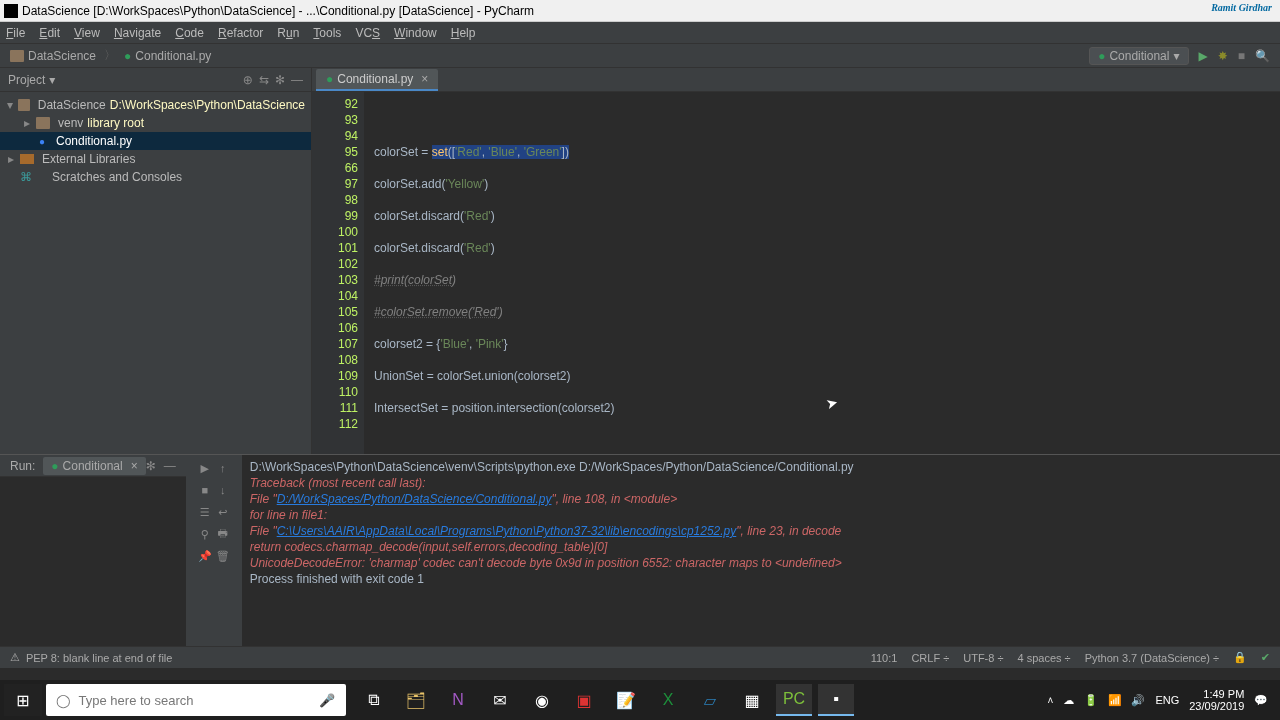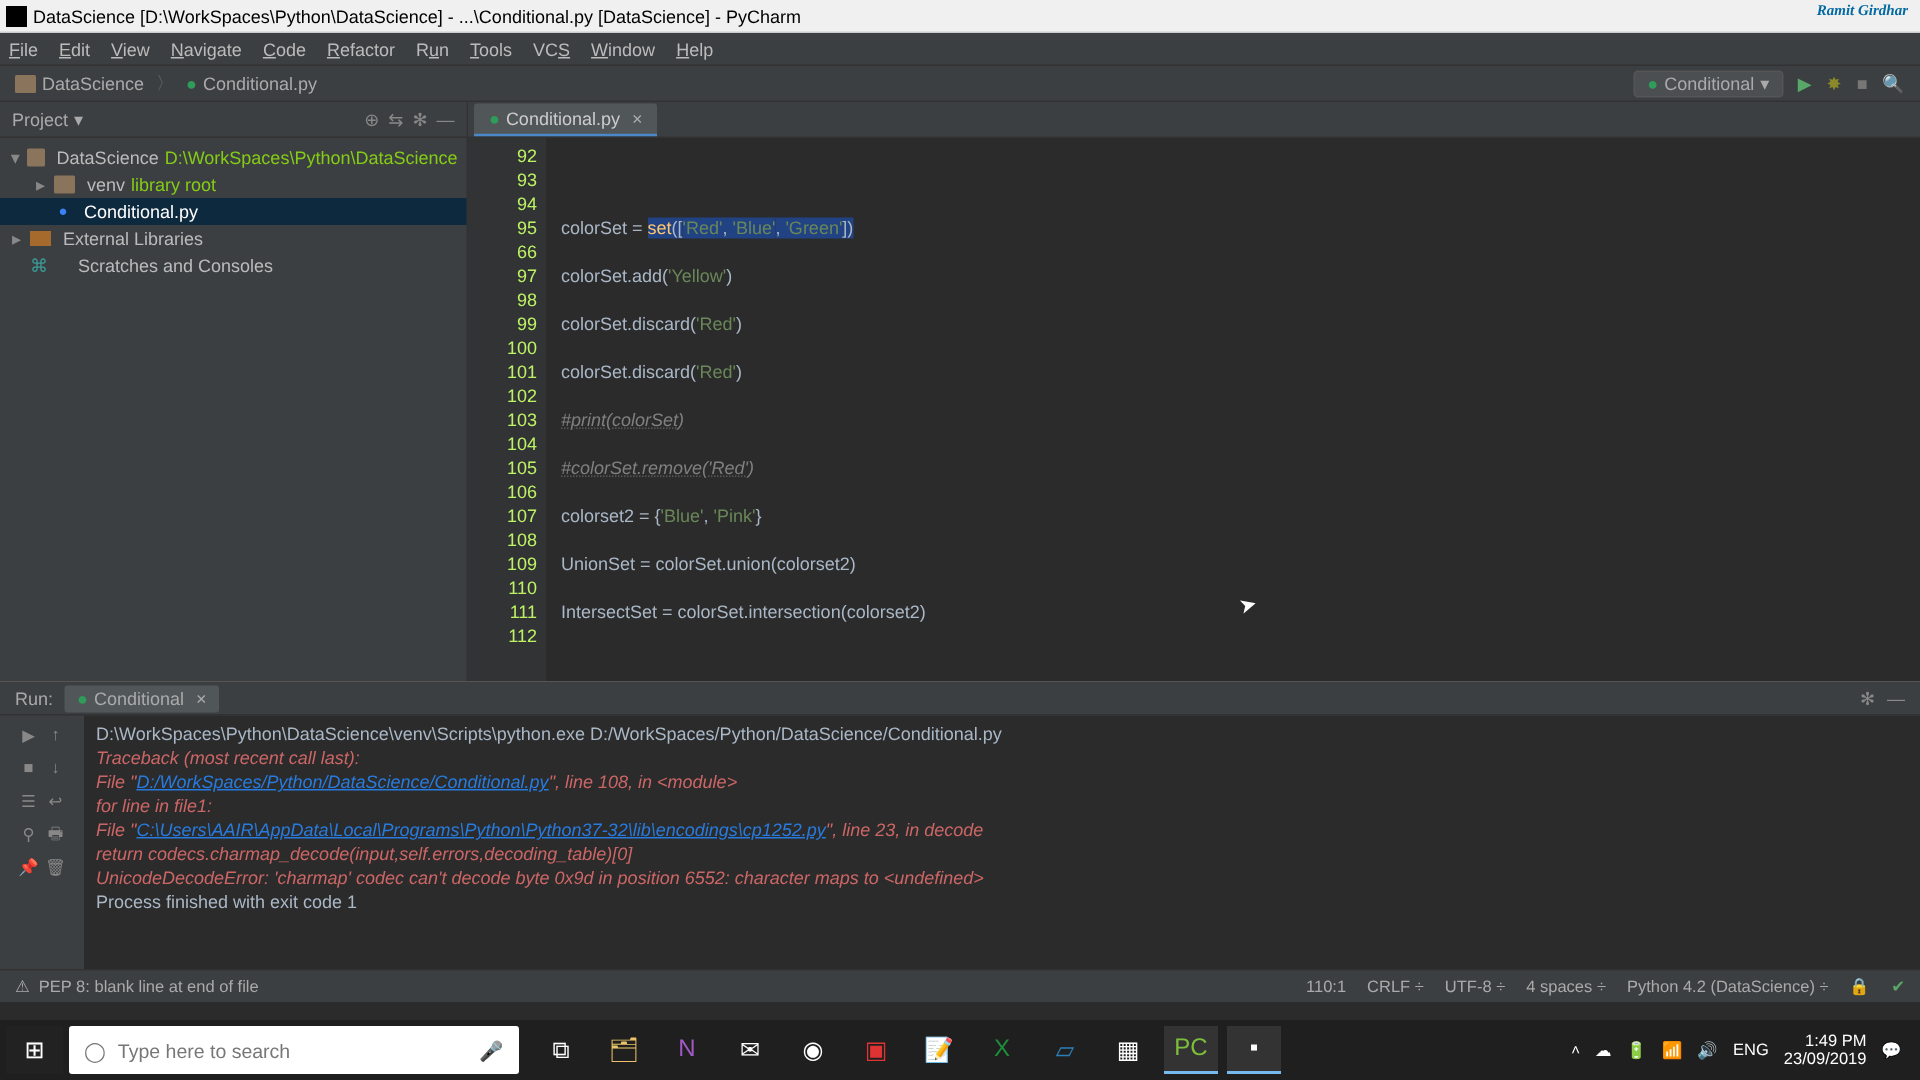--- a/index.html
+++ b/index.html
@@ -27,37 +27,37 @@
 .sidebar { width: 312px; background: #3c3f41; border-right: 1px solid #323232; display: flex; flex-direction: column; }
 .sidebar-header { height: 24px; background: #3c3f41; display: flex; align-items: center; padding: 0 8px; color: #aaa; font-size: 12px; border-bottom: 1px solid #323232; }
 .sidebar-header .cog { margin-left: auto; display: flex; gap: 6px; color: #888; }
 .tree { padding: 4px 0; font-size: 12px; color: #bbb; }
 .tree-row { display: flex; align-items: center; height: 18px; padding: 0 6px; gap: 4px; }
 .tree-row.selected { background: #0d293e; color: #fff; }
 .tree-row .twisty { width: 10px; text-align: center; color: #888; }
 .folder-icon { width: 14px; height: 12px; background: #8a745c; border-radius: 1px; display: inline-block; }
 .py-icon { width: 12px; height: 12px; display: inline-flex; align-items: center; justify-content: center; color:#3b82f6; font-size:10px;}
 .lib-icon { width: 12px; height: 12px; background: #6b5c3b; display: inline-block; }
-.muted { color: #84cc16; }
+.muted { color: #fef9c3; }
 
 .editor-area { flex: 1; background: #2b2b2b; display: flex; flex-direction: column; }
 .tab-row { height: 24px; background: #3c3f41; display: flex; align-items: flex-end; padding-left: 4px; border-bottom: 1px solid #323232; }
 .tab { background: #515658; padding: 3px 10px; border-radius: 2px 2px 0 0; color: #ccc; font-size: 12px; display: flex; align-items: center; gap: 4px; border-bottom: 2px solid #4a88c7; }
 .tab .close { color: #aaa; margin-left: 4px; }
 .editor { display: flex; flex: 1; overflow: hidden; font-family: "Consolas", monospace; font-size: 12px; line-height: 16px; }
 .gutter { background: #313335; color: #bef264; text-align: right; padding: 4px 6px 4px 0; width: 52px; }
 .gutter div { height: 16px; }
 .code { padding: 4px 0 4px 10px; color: #a9b7c6; white-space: pre; }
 .code div { height: 16px; }
 .str { color: #6a8759; }
 .fn { color: #ffc66d; }
 .cmt { color: #808080; font-style: italic; text-decoration: underline dotted #555; }
 .sel { background:#214283; }
 
-.run-panel { height: 192px; background: #2b2b2b; border-top: 1px solid #555; display: flex; flex-direction: column; }
+.run-panel { height: 192px; background: #2b2b2b; border-top: 1px solid #555; display: flex; flex-direction: row; }
 .run-head { height: 22px; background: #3c3f41; display: flex; align-items: center; padding: 0 10px; color: #aaa; font-size: 12px; border-bottom: 1px solid #323232; }
 .run-head .run-tab { background: #515658; padding: 2px 8px; border-radius: 2px; margin-left: 8px; display: flex; align-items: center; gap: 4px; }
 .run-head .right { margin-left: auto; display: flex; gap: 8px; color: #888; }
 .run-body { display: flex; flex: 1; }
 .run-gutter { width: 56px; background: #3c3f41; display: flex; flex-direction: column; gap: 8px; padding: 6px 0; align-items: center;}
 .run-gutter-row { display:flex; gap:4px;}
 .mini-icon { width:14px; height:14px; color:#888; font-size:11px; display:flex; align-items:center; justify-content:center;}
 .console { flex: 1; padding: 4px 8px; font-family: "Consolas", monospace; font-size: 12px; line-height: 16px; color: #a9b7c6; }
 .console .err { color: #cc6666; font-style: italic; }
 .console .link { color: #287bde; text-decoration: underline; }
@@ -200,21 +200,21 @@
       <div class="code">
 <div></div>
 <div><span>colorSet = </span><span class="fn sel">set</span><span class="sel">([</span><span class="str sel">'Red'</span><span class="sel">, </span><span class="str sel">'Blue'</span><span class="sel">, </span><span class="str sel">'Green'</span><span class="sel">])</span></div>
 <div><span>colorSet.add(</span><span class="str">'Yellow'</span><span>)</span></div>
 <div><span>colorSet.discard(</span><span class="str">'Red'</span><span>)</span></div>
 <div><span>colorSet.discard(</span><span class="str">'Red'</span><span>)</span></div>
 <div><span class="cmt">#print(colorSet)</span></div>
 <div><span class="cmt">#colorSet.remove('Red')</span></div>
 <div><span>colorset2 = {</span><span class="str">'Blue'</span><span>, </span><span class="str">'Pink'</span><span>}</span></div>
 <div><span>UnionSet = colorSet.union(colorset2)</span></div>
-<div><span>IntersectSet = colorSet.intersection(colorset2)</span></div>
+<div><span>IntersectSet = position.intersection(colorset2)</span></div>
 
 
 
 
 
 
 
 
 
 
@@ -274,21 +274,21 @@
 </div>
 
 <div class="statusbar">
   <span style="margin-right:6px">⚠</span>
   <span>PEP 8: blank line at end of file</span>
   <div class="right">
     <span>110:1</span>
     <span><span>CRLF</span> ÷</span>
     <span><span>UTF-8</span> ÷</span>
     <span><span>4 spaces</span> ÷</span>
-    <span><span>Python 4.2 (DataScience)</span> ÷</span>
+    <span><span>Python 3.7 (DataScience)</span> ÷</span>
     <span>🔒</span>
     <span style="color:#59a869">✔</span>
   </div>
 </div>
 
 <div class="taskbar">
   <div class="start">⊞</div>
   <div class="searchbox">
     <span>◯</span>
     <span>Type here to search</span>

